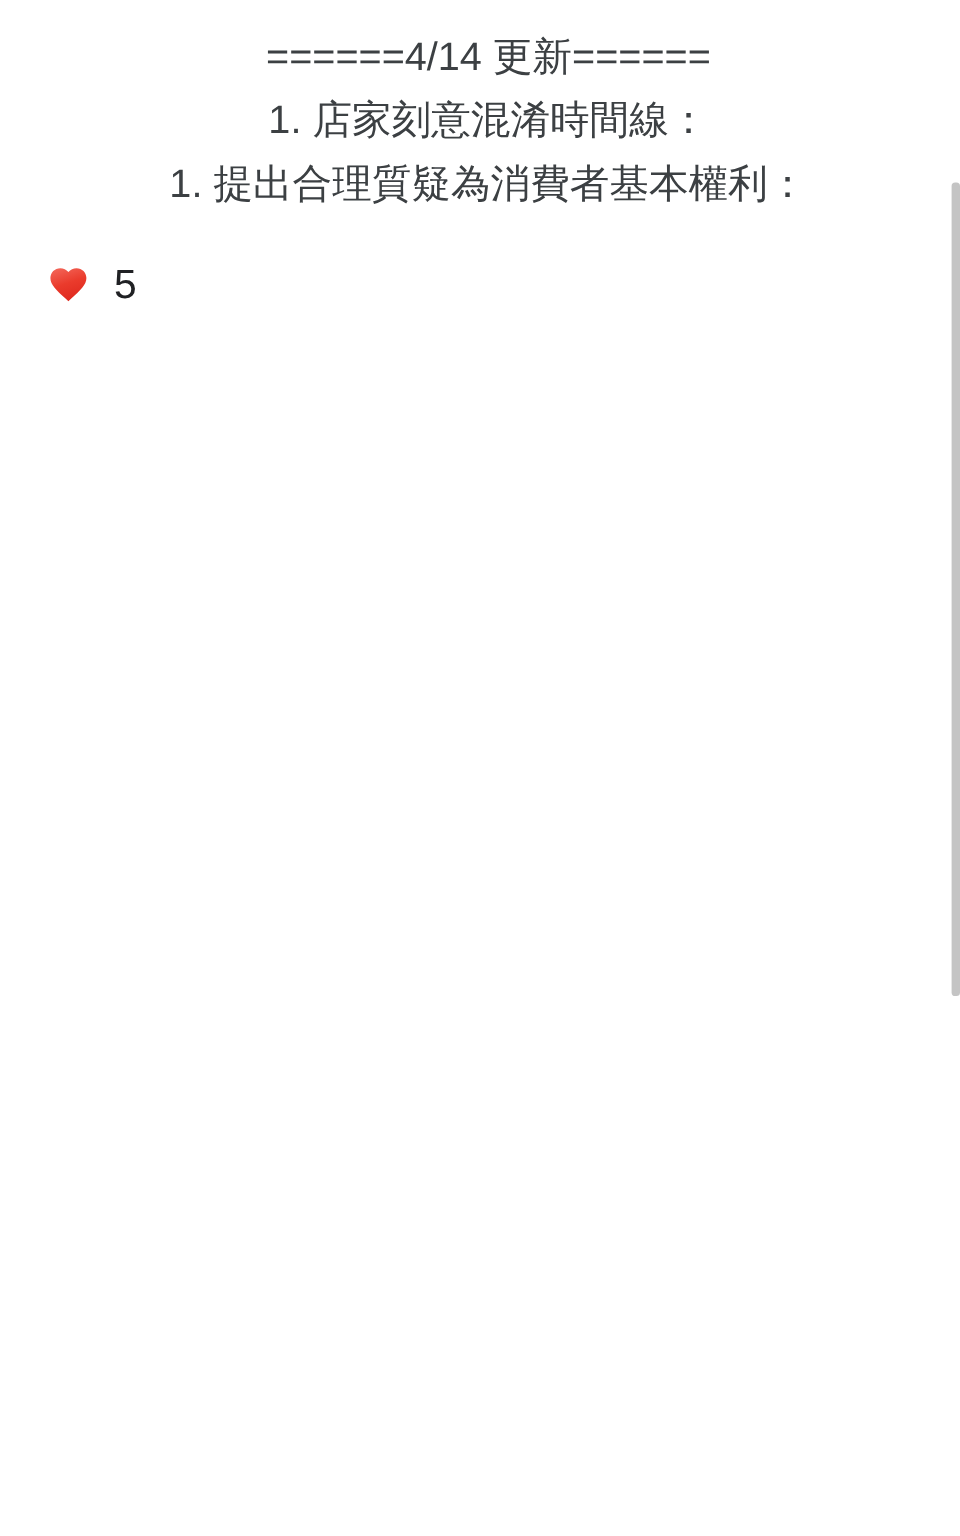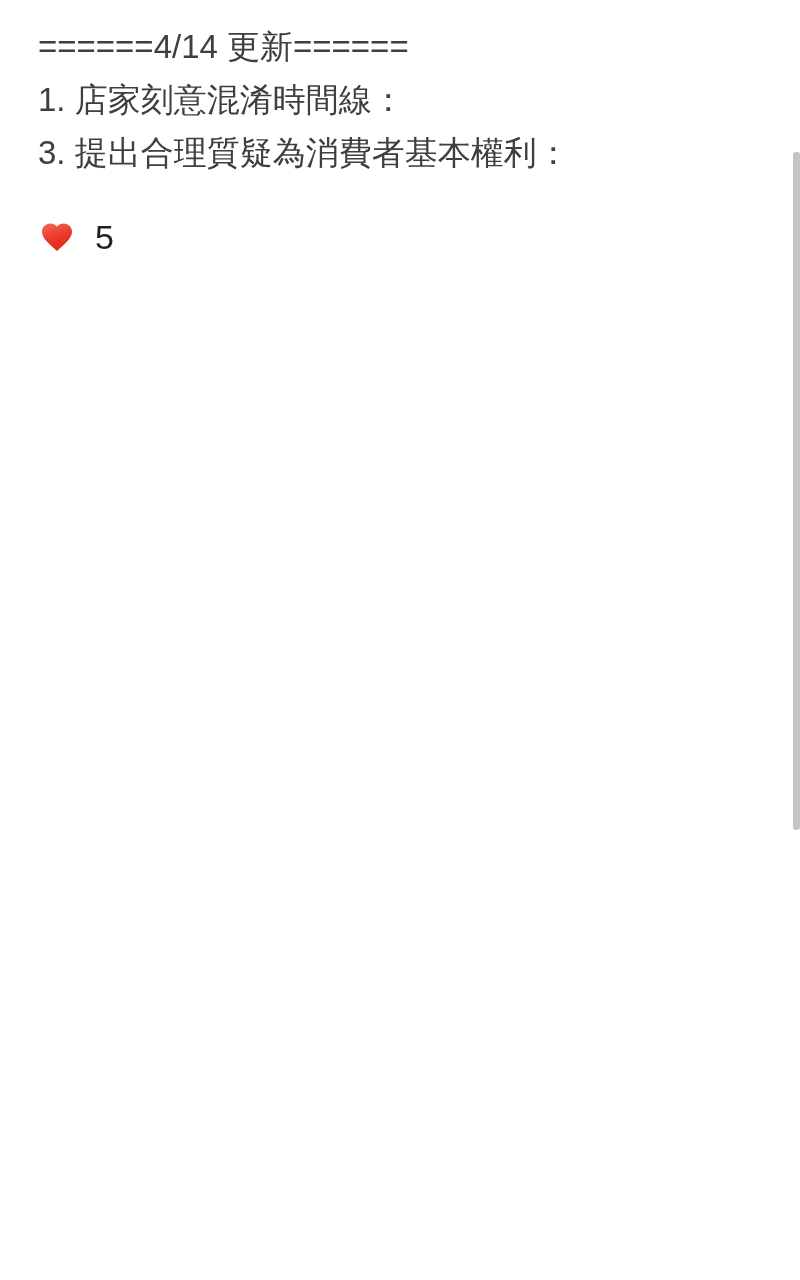--- a/index.html
+++ b/index.html
@@ -15,21 +15,21 @@
     font-family: "Liberation Sans", "DejaVu Sans", sans-serif;
   }
   .review-body {
     box-sizing: border-box;
     width: 800px;
     padding: 20px 24px 0 38px;
     color: #3c4043;
     font-size: 33px;
     line-height: 53px;
     letter-spacing: 0;
-    text-align: left;
+    text-align: center;
     word-break: break-word;
     overflow-wrap: break-word;
   }
   .review-body p {
     margin: 0;
     padding: 0;
   }
   .closing-para {
     margin-top: 53px !important;
   }
@@ -74,21 +74,21 @@
 </style>
 </head>
 <body>
 
 <div class="review-body">
   <p>======4/14 更新======</p>
 
   <p>1. 店家刻意混淆時間線：</p>
 
 
-  <p>3. 提出合理質疑為消費者基本權利：</p>
+  <p>1. 提出合理質疑為消費者基本權利：</p>
 
 </div>
 
 <div class="reaction-row">
   <button class="heart-btn" aria-label="like">
     <span style="display:block;width:38px;height:36px;">
       <svg viewBox="0 0 24 24" aria-hidden="true">
         <defs>
           <linearGradient id="heartGrad" x1="0" y1="0" x2="0.35" y2="1">
             <stop offset="0%" stop-color="#f4695c"></stop>

